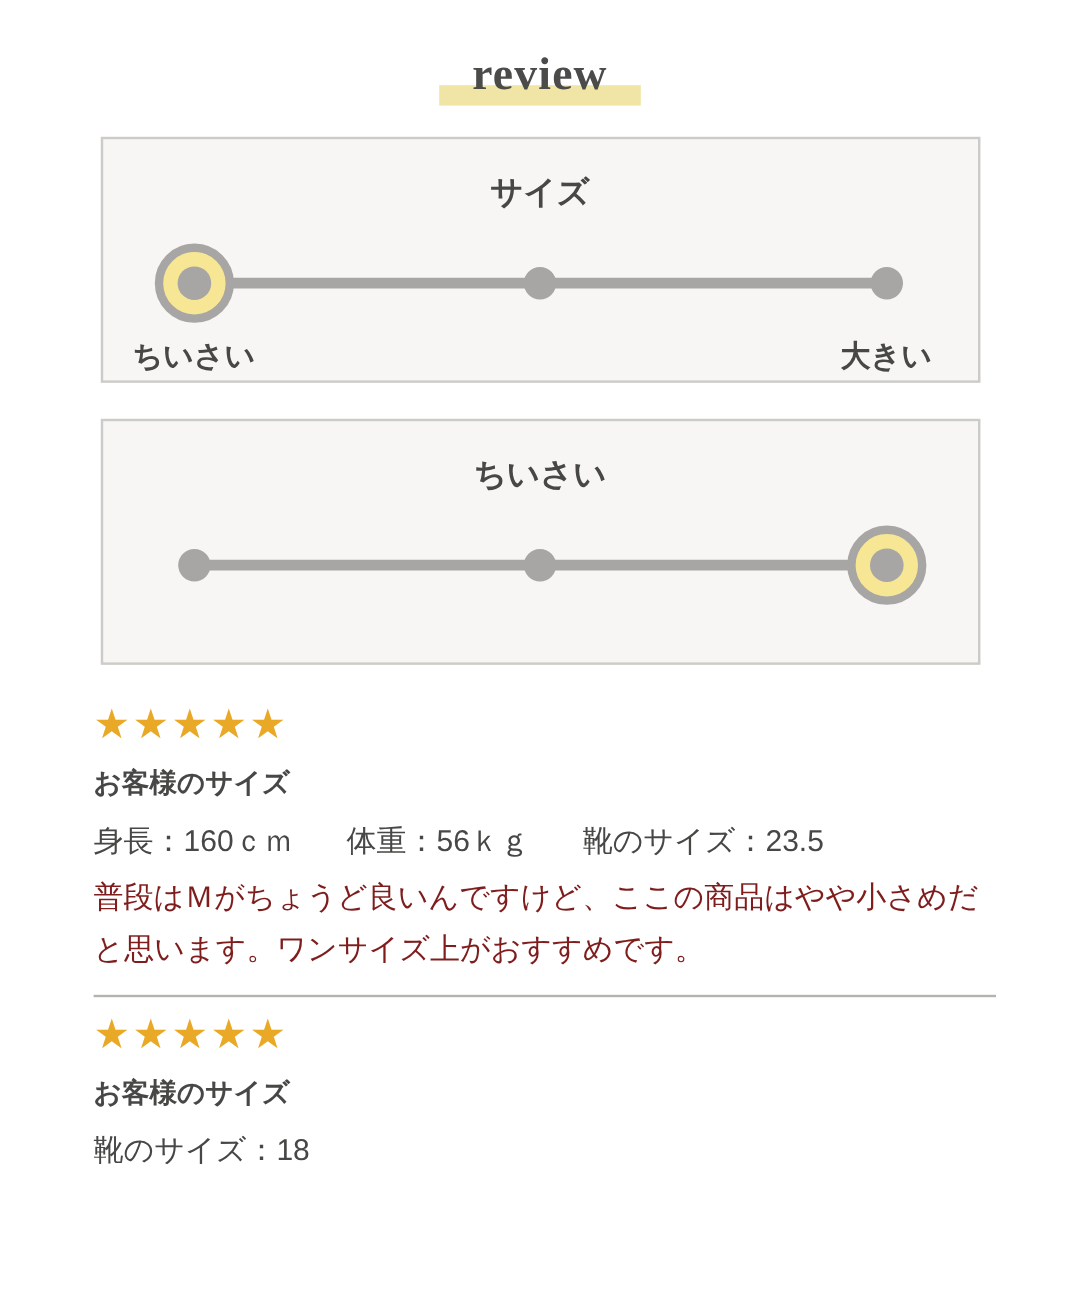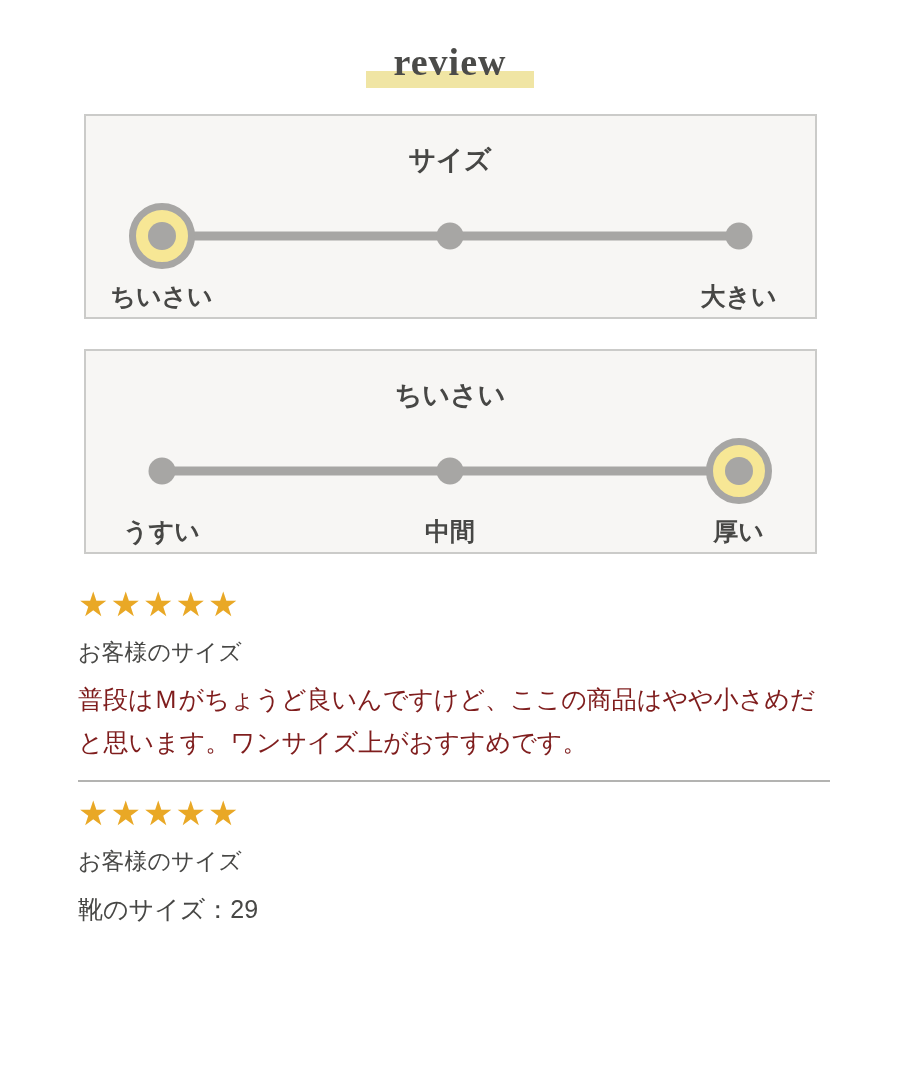--- a/index.html
+++ b/index.html
@@ -123,20 +123,21 @@
   .stars {
     font-size: 34px;
     line-height: 1;
     letter-spacing: 2px;
     color: #e9a826;
   }
   .size-heading {
     margin-top: 16px;
     font-size: 23px;
     color: #474745;
+    font-weight: bold;
   }
   .stats {
     display: flex;
     gap: 44px;
     margin-top: 16px;
     font-size: 25px;
     color: #474745;
     white-space: nowrap;
   }
   .comment {
@@ -178,38 +179,38 @@
 <section class="scale-box second">
   <h2 class="scale-title">ちいさい</h2>
   <div class="slider">
     <div class="track"></div>
     <div class="dot pos-0"></div>
     <div class="dot pos-1"></div>
     <div class="dot pos-2 selected">
         <div class="inner"></div>
       </div>
   </div>
-  <div class="labels">
-    <span class="scale-label pos-0">うすい</span>
-    <span class="scale-label pos-1">中間</span>
-    <span class="scale-label pos-2">厚い</span>
-  </div>
 </section>
 
 <div class="reviews">
 
   <article class="review first">
     <div class="stars">★★★★★</div>
     <div class="size-heading">お客様のサイズ</div>
+    <div class="stats">
+      <span>身長：160ｃｍ</span>
+      <span>体重：56ｋｇ</span>
+      <span>靴のサイズ：23.5</span>
+    </div>
     <div class="comment">普段はＭがちょうど良いんですけど、ここの商品はやや小さめだと思います。ワンサイズ上がおすすめです。</div>
   </article>
 
   <hr class="divider">
 
   <article class="review second">
     <div class="stars">★★★★★</div>
     <div class="size-heading">お客様のサイズ</div>
     <div class="stats">
-      <span>靴のサイズ：29</span>
+      <span>靴のサイズ：18</span>
     </div>
   </article>
 
 </div>
 
 </body></html>

